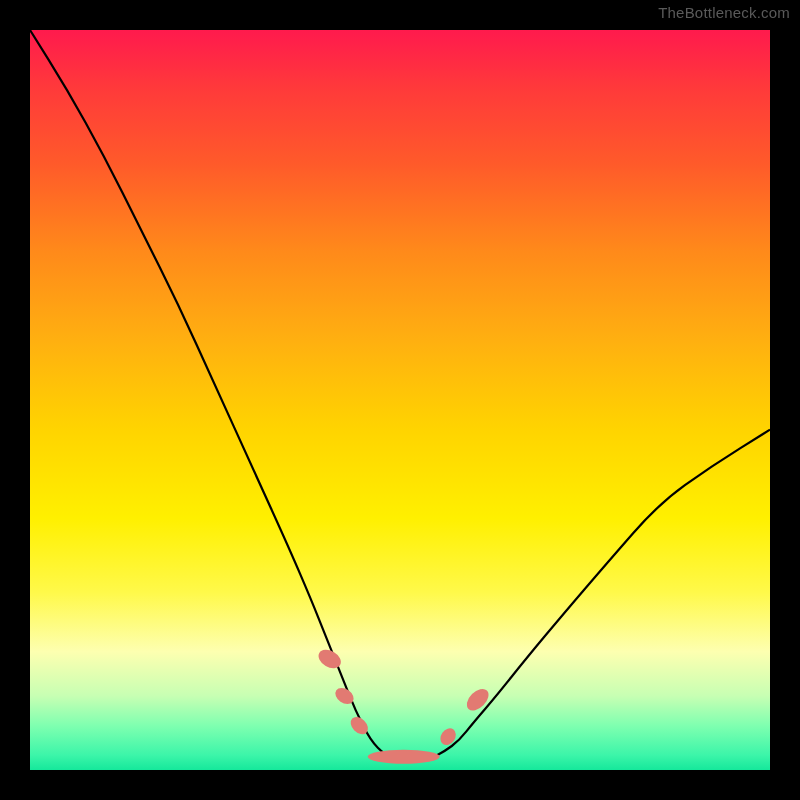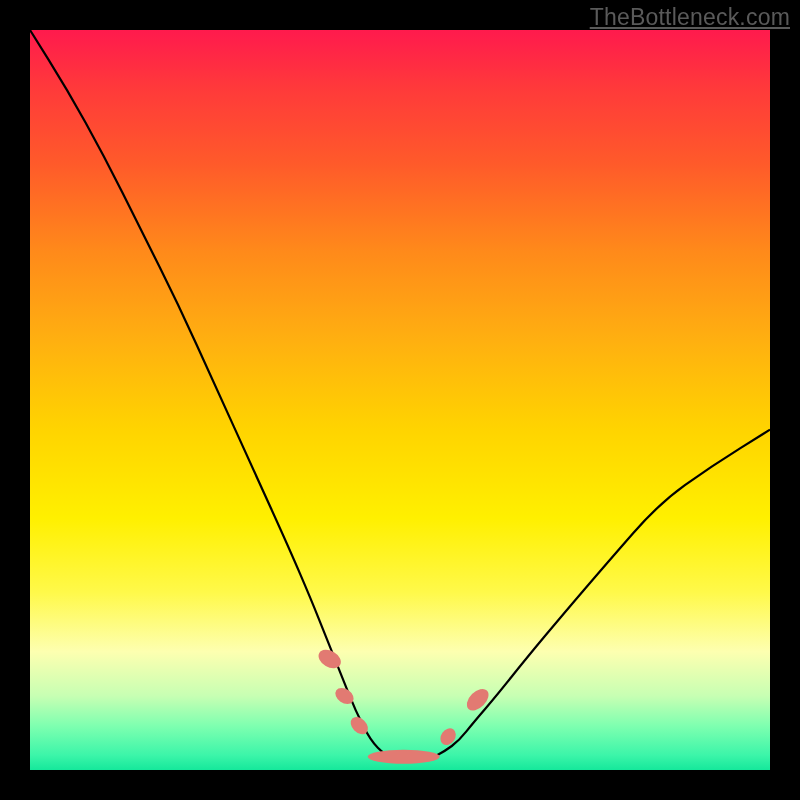--- a/index.html
+++ b/index.html
@@ -30,24 +30,23 @@
       #7fffb0 94%,
       #3cf5a9 98%,
       #15e89b 100%
     );
   }
   .watermark {
     position: absolute;
     top: 4px;
     right: 10px;
     font-family: Arial, Helvetica, sans-serif;
-    font-size: 23px;
+    font-size: 15px;
     color: #5a5a5a;
     letter-spacing: 0.2px;
-    text-decoration: underline;
   }
   svg.curve {
     position: absolute;
     left: 0; top: 0;
     width: 100%; height: 100%;
     overflow: visible;
   }
   .line { fill: none; stroke: #000; stroke-width: 2.2; }
   .marker { fill: #e27a72; }
 </style>

